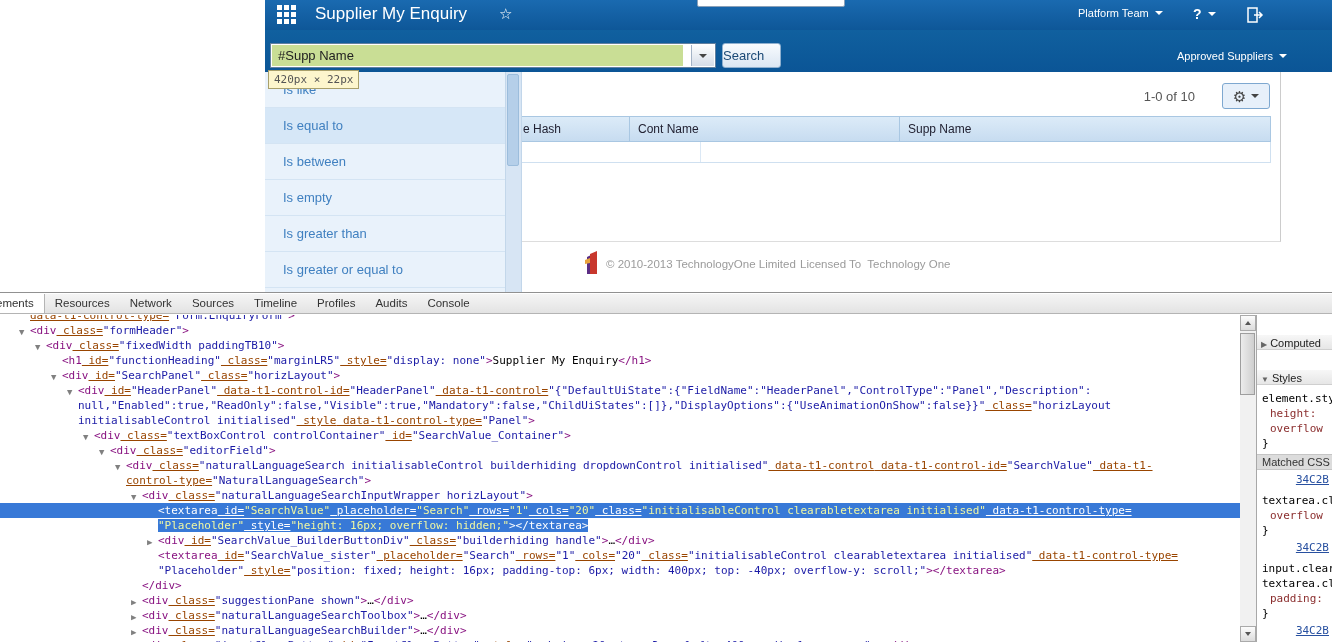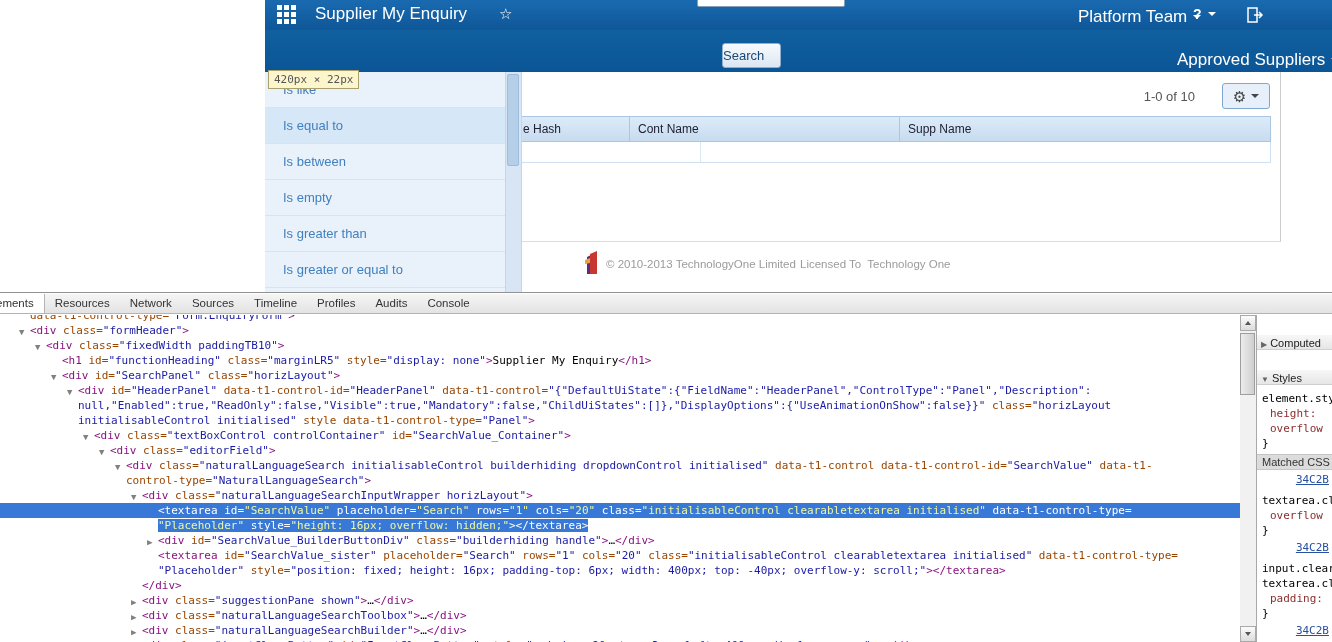--- a/index.html
+++ b/index.html
@@ -7,21 +7,21 @@
   body { position:relative; overflow:hidden; background:#fff; font-family:"Liberation Sans",sans-serif; }
 
   
   .bar1 { position:absolute; left:265px; top:0; width:1067px; height:30px;
           background:linear-gradient(#1a6ab0,#0e5798); z-index:6; }
   .grid-icon { position:absolute; left:12px; top:5px; }
   .app-title { position:absolute; left:50px; top:4px; font-size:17px; color:#fff; white-space:nowrap; }
   .star { position:absolute; left:234px; top:5px; font-size:15px; color:#fff; }
   .top-stub { position:absolute; left:432px; top:-13px; width:148px; height:20px;
               background:#fff; border:1px solid #8aa0b8; border-radius:2px; }
-  .menu { position:absolute; color:#fff; font-size:17px; top:7px; display:flex; align-items:center; white-space:nowrap; }
+  .menu { position:absolute; color:#fff; font-size:11px; top:7px; display:flex; align-items:center; white-space:nowrap; }
   .menu.platform { left:813px; }
   .menu.help { left:928px; top:6px; font-weight:bold; font-size:14px; }
   .win-icon { position:absolute; left:981px; top:6px; }
   .caret { width:0; height:0; border-left:4px solid transparent; border-right:4px solid transparent;
            border-top:4px solid #fff; display:inline-block; margin-left:6px; }
   .caret.dark { border-top-color:#444; margin-left:0; }
 
   .bar2 { position:absolute; left:265px; top:30px; width:1067px; height:42px;
           background:linear-gradient(#10609f,#0b5596); z-index:6; }
   .search-box { position:absolute; left:5px; top:13px; width:446px; height:25px; background:#fff; border:1px solid #61809f; }
@@ -82,21 +82,21 @@
                background:linear-gradient(#f5f5f5,#e3e3e3); border-bottom:1px solid #b4b4b4;
                display:flex; overflow:hidden; }
   .dt-tab { padding:0 10px; line-height:19px; font-size:11.5px; color:#333; flex:none; }
   .dt-tab.active { background:#fff; border-right:1px solid #b4b4b4; margin-left:-14px; }
 
   .dt-tree { position:absolute; left:0; top:22px; width:1240px; bottom:0; overflow:hidden; background:#fff; }
   .tree-lines { margin-top:-7px; }
   .cl { position:relative; height:15px; line-height:15px; font-size:11px;
         font-family:"DejaVu Sans Mono",monospace; white-space:pre; color:#000; }
   .arw { position:absolute; top:2px; font-size:9px; color:#808080; }
-  .t { color:var(--tag-color); } .n { color:var(--attr-color); }
+  .t { color:var(--tag-color); } .n { color:var(--attr-color);text-decoration:underline; }
   .v { color:var(--value-color); } .x { color:#000; }
   .cl.sel { background:var(--selection-blue); }
   .cl.sel .t, .cl.sel .n, .cl.sel .x { color:#fff; }
   .cl.sel .v { color:#eff7a3; }
   .cl.selc .wrap { background:var(--selection-blue); }
   .cl.selc .t, .cl.selc .n, .cl.selc .x { color:#fff; }
   .cl.selc .v { color:#eff7a3; }
 
   .dt-scroll { position:absolute; left:1240px; top:22px; width:16px; bottom:0; background:#f1f1f1; }
   .sc-btn { position:absolute; left:0; width:16px; height:16px; background:linear-gradient(#fcfcfc,#dcdcdc);
@@ -149,20 +149,28 @@
     <span>?</span>
     <span class="caret"></span>
   </div>
   <svg class="win-icon" width="18" height="18" viewBox="0 0 18 18">
     <rect x="2" y="2" width="9" height="14" fill="none" stroke="#fff" stroke-width="1.5"></rect>
     <path d="M8 9h8 M13 6l3 3-3 3" fill="none" stroke="#fff" stroke-width="1.5"></path>
   </svg>
 </div>
 
 <div class="bar2">
+  <div class="search-box">
+    <div class="green-area">
+      <span>#Supp Name</span>
+    </div>
+    <div class="dd-btn">
+      <span class="caret dark"></span>
+    </div>
+  </div>
   <div class="search-btn">Search</div>
   <div class="menu approved">
     <span>Approved Suppliers</span>
     <span class="caret"></span>
   </div>
 </div>
 
 <div class="panel">
   <div class="pagination">1-0 of 10</div>
   <div class="gear-btn">

